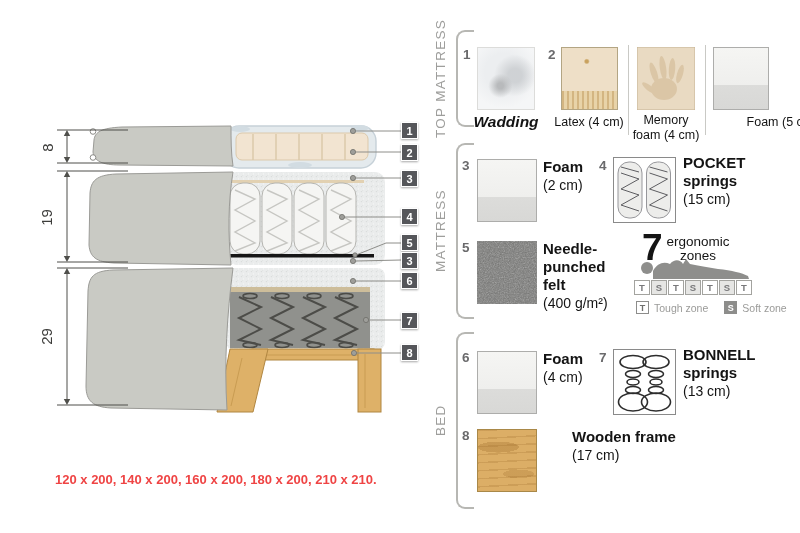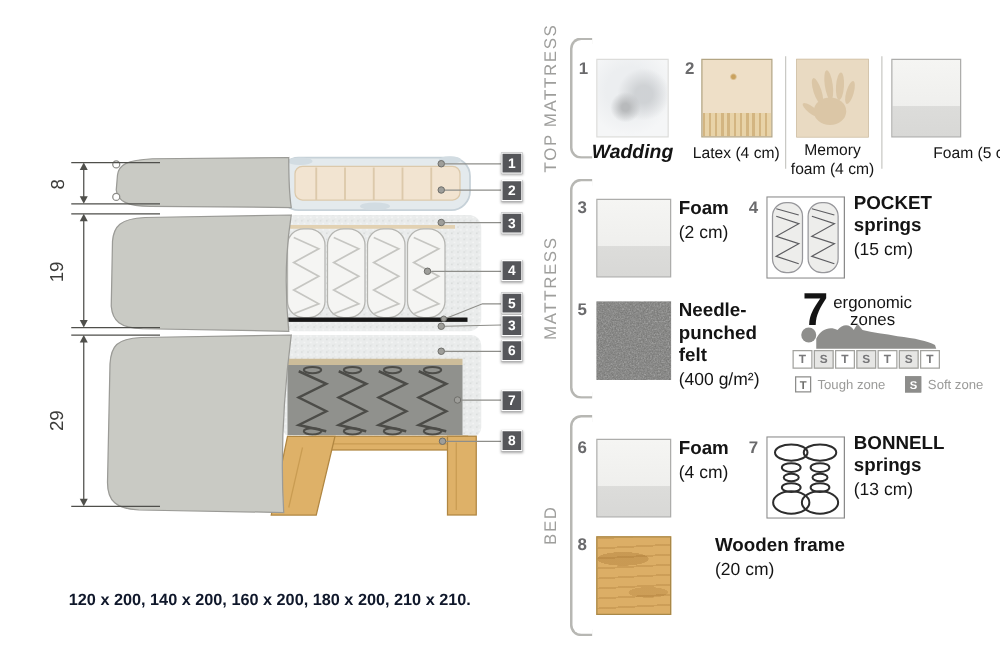--- a/index.html
+++ b/index.html
@@ -36,21 +36,21 @@
   .zkey.s{background:#8d8d8b;border-color:#8d8d8b;color:#fff;}
   .zgap{width:6px;}
   
   .dlabel{position:absolute;width:17px;height:17px;box-sizing:border-box;background:#55565a;
           border:1px solid #fff;box-shadow:0 1px 2px rgba(0,0,0,.35);
           color:#fff;font-size:11px;font-weight:bold;display:flex;align-items:center;justify-content:center;}
   .dim{position:absolute;width:26px;text-align:center;transform:rotate(-90deg);
        font-size:15px;color:#3c3c3a;}
   
   .foot-title{position:absolute;font-size:13.5px;color:#8f8f8d;}
-  .foot-sizes{position:absolute;font-size:13px;font-weight:bold;color:#0f172a;}
+  .foot-sizes{position:absolute;font-size:13px;font-weight:bold;color:#ef4444;}
   
   .tex-wadding{background:
      radial-gradient(circle at 40% 62%, #b8babc 0 6%, rgba(184,186,188,0) 24%),
      radial-gradient(circle at 66% 45%, rgba(200,203,206,.8) 0 14%, rgba(200,203,206,0) 42%),
      radial-gradient(circle at 46% 40%, #eceef0 0 40%, #f5f6f7 75%);
      border:1px solid #dcdcda;}
   .tex-latex{background:
      radial-gradient(circle at 45% 22%, #c9a25f 0 1.5px, rgba(0,0,0,0) 3px),
      linear-gradient(180deg, #eedfc7 0 70%, rgba(238,223,199,0) 70%),
      repeating-linear-gradient(90deg, #d3b581 0 2px, #e8d3a8 2px 5px);
@@ -319,18 +319,18 @@
   <div class="desc" style="left:683px;top:346px;">
     <div class="dn">BONNELL</div>
     <div class="dn">springs</div>
     <div class="ds">(13 cm)</div>
   </div>
 
   <div class="num" style="left:462px;top:428px;">8</div>
   <div class="imgbox tex-wood" style="left:477px;top:429px;width:60px;height:63px;"></div>
   <div class="desc" style="left:526px;top:428px;margin-left:46px;">
     <div class="dn">Wooden frame</div>
-    <div class="ds">(20 cm)</div>
+    <div class="ds">(17 cm)</div>
   </div>
 
   <div class="foot-sizes" style="left:55px;top:472px;">120 x 200, 140 x 200, 160 x 200, 180 x 200, 210 x 210.</div>
 
 </div>
 
 </body></html>

